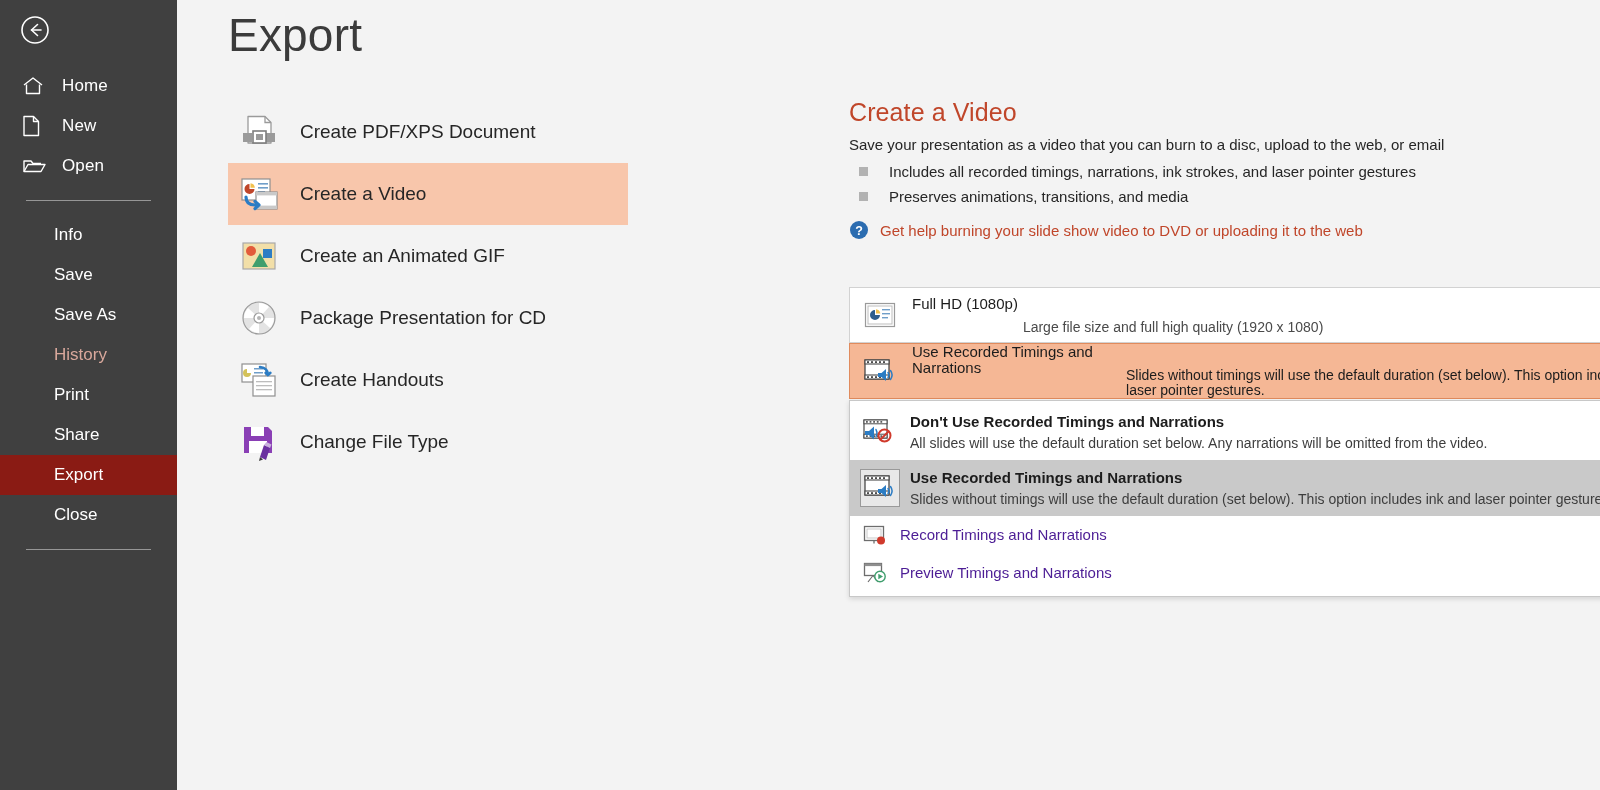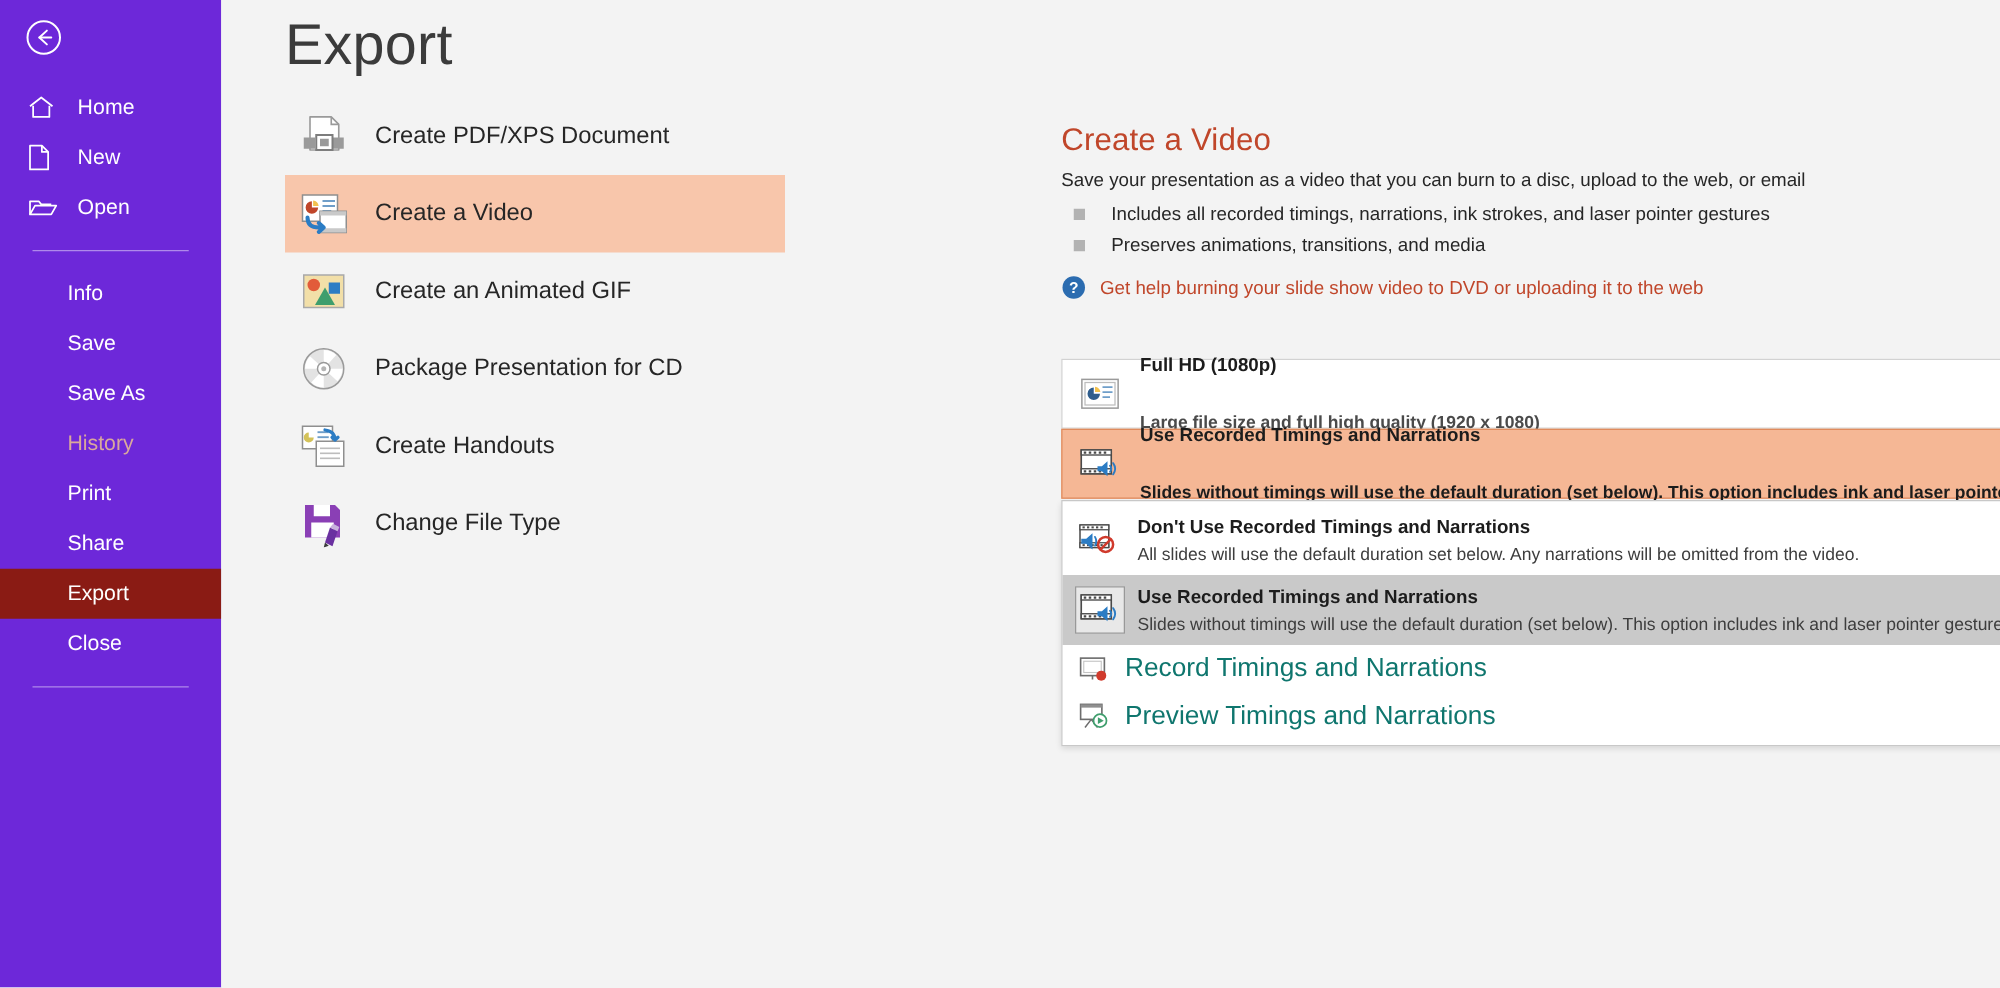--- a/index.html
+++ b/index.html
@@ -7,21 +7,21 @@
     width: 1600px; height: 790px;
     font-family: "Liberation Sans", sans-serif;
     background: #f3f3f3;
     overflow: hidden;
   }
   .app { position: relative; width: 1600px; height: 790px; display: flex; }
 
   
   .sidebar {
     width: 177px; height: 790px;
-    background: #6d28d9;
+    background: #404040;
     flex: 0 0 177px;
     position: relative;
     color: #ffffff;
     padding-left: 24px;
   }
   .back-btn {
     position: absolute; left: 18px; top: 13px;
     width: 34px; height: 34px;
     display: flex; align-items: center; justify-content: center;
     cursor: pointer;
@@ -55,21 +55,21 @@
   
   .main { flex: 1; position: relative; background: #f3f3f3; height: 790px; }
   .page-title {
     position: absolute; left: 51px; top: 8px;
     font-size: 46px; font-weight: 300; color: #3b3b3b;
     letter-spacing: .2px;
   }
 
   
   .cmd-col {
-    position: absolute; left: 51px; top: 78px;
+    position: absolute; left: 51px; top: 101px;
     width: 400px;
   }
   .cmd-row {
     display: flex; align-items: center;
     height: 62px; padding-left: 10px;
     cursor: pointer;
   }
   .cmd-row.selected { background: #f8c6ab; }
   .cmd-ico {
     width: 42px; height: 42px; margin-right: 20px;
@@ -108,21 +108,21 @@
     border: 1px solid #d2d2d2;
     background: #ffffff;
     height: 56px;
     display: flex; align-items: center;
     padding-left: 11px;
     cursor: pointer;
   }
   .dd-box.accent { background: #f5b795; border-color: #e08b5d; }
   .dd-ico { width: 38px; height: 32px; flex: 0 0 38px; margin-right: 13px;
             display:flex; align-items:center; justify-content:center; }
-  .dd-text { display: flex; flex-direction: column; justify-content: center; gap: 5px; font-weight: bold; }
+  .dd-text { display: flex; flex-direction: row; justify-content: center; gap: 5px; }
   .dd-t1 { font-size: 15px; color: #1c1c1c; line-height: 1.05; }
   .dd-t2 { font-size: 14px; color: #4a4a4a; line-height: 1.05; margin-top: 24px; }
   .dd-box.accent .dd-t1, .dd-box.accent .dd-t2 { color: #1c1c1c; }
 
   
   .dd-menu {
     position: absolute; left: 672px; top: 400px; width: 856px;
     background: #ffffff;
     border: 1px solid #c8c8c8;
     box-shadow: 0 2px 5px rgba(0,0,0,.13);
@@ -139,21 +139,21 @@
     display: flex; align-items: center; justify-content: center;
   }
   .dd-item.hover .it-ico {
     border: 1px solid #999; background: #e8e8e8;
   }
   .it-text { display: flex; flex-direction: column; gap: 6px; }
   .it-t1 { font-size: 15px; color: #1c1c1c; font-weight: bold; line-height: 1.05; }
   .it-t2 { font-size: 14px; color: #3d3d3d; line-height: 1.05; }
   .dd-item.simple { padding: 6px 8px 6px 10px; }
   .dd-item.simple .it-ico { width: 30px; flex: 0 0 30px; height: 26px; margin-right: 10px; }
-  .dd-item.simple .it-t1 { font-weight: normal; font-size: 21px; color: #0f766e; }
+  .dd-item.simple .it-t1 { font-weight: normal; font-size: 15px; color: #4c1d95; }
 </style>
 </head>
 <body>
 
 <div class="app">
 
   <div class="sidebar">
 
     <div class="back-btn">
       <svg width="32" height="32" viewBox="0 0 32 32">

